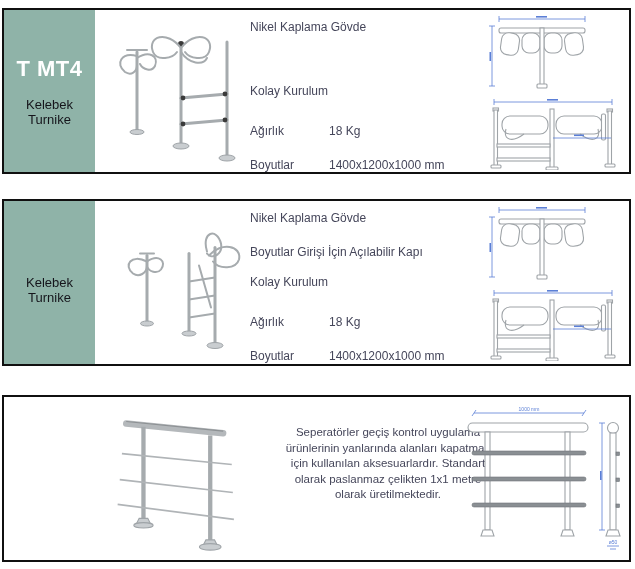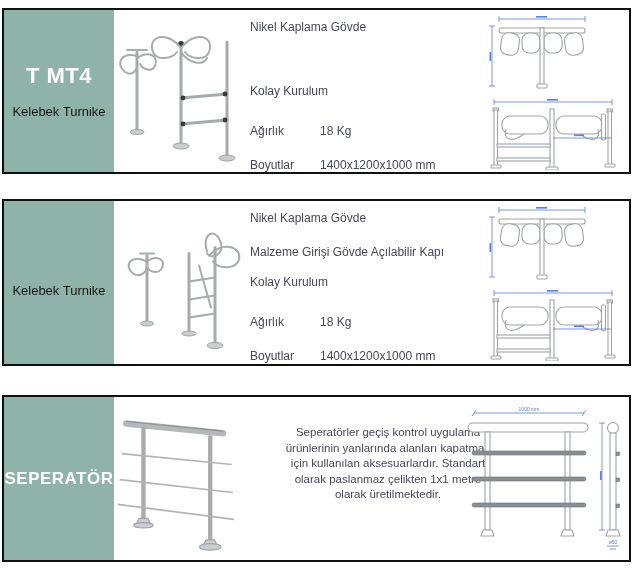--- a/index.html
+++ b/index.html
@@ -1,27 +1,27 @@
 <!DOCTYPE html>
 <html><head>
 <meta charset="utf-8">
 <style>
   html,body{margin:0;padding:0;background:#ffffff;}
   body{width:635px;height:569px;position:relative;font-family:"Liberation Sans",sans-serif;overflow:hidden;}
   .row{position:absolute;left:2px;width:629px;background:#fff;border:2px solid #101010;box-sizing:border-box;}
-  .side{position:absolute;left:0;top:0;bottom:0;width:110px;background:#8FB3A8;display:flex;flex-direction:column;align-items:center;justify-content:center;text-align:center;}
+  .side{position:absolute;left:0;top:0;bottom:0;width:91px;background:#8FB3A8;display:flex;flex-direction:column;align-items:center;justify-content:center;text-align:center;}
   .model{color:#ffffff;font-weight:700;font-size:22px;letter-spacing:0.5px;}
   .model-sm{font-size:17px;letter-spacing:0.5px;}
   .sub{color:#15151b;font-size:13px;margin-top:15px;}
   .photo{position:absolute;left:105px;top:0;width:140px;height:100%;}
   .photo svg{width:100%;height:100%;}
   .specs{position:absolute;left:246px;top:0;bottom:0;width:232px;font-size:12px;color:#45465A;}
   .feat,.pair{position:absolute;left:0;right:0;white-space:nowrap;}
   .f1{top:10px;} .f2{top:44px;} .f3{top:74px;} .p1{top:114px;} .p2{top:148px;}
-  .pair .val{position:absolute;left:70px;}
+  .pair .val{position:absolute;left:79px;}
   .draw{position:absolute;left:478px;top:2px;width:152px;height:158px;}
   .draw svg{width:100%;height:100%;}
   .draw3{position:absolute;left:462px;top:6px;width:163px;height:152px;}
   .draw3 svg{width:100%;height:100%;}
   .desc{position:absolute;left:243px;top:28px;width:218px;text-align:center;font-size:11.5px;line-height:15.5px;color:#45465A;margin-left:32px;}
   .tk{stroke:#5B7FD6;stroke-width:0.8;fill:none;}
   .lm{fill:#5B7FD6;}
   .gy{stroke:#9FA4A8;fill:#ffffff;stroke-width:1.1;}
   .gyn{stroke:#9FA4A8;fill:none;stroke-width:1.1;}
   .dk{fill:#8A8F93;stroke:#6f7478;stroke-width:0.6;}
@@ -143,21 +143,21 @@
         <line class="ph2" x1="80" y1="96" x2="106" y2="92"></line>
         <line class="ph2" x1="80" y1="114" x2="106" y2="110"></line>
         <line class="ph2" x1="90" y1="62" x2="102" y2="104"></line>
         <path class="ph2" d="M98 48 C 92 28, 108 24, 112 40 C 114 52, 102 56, 98 50"></path>
         <path class="ph2" d="M100 52 C 112 38, 133 42, 130 56 C 127 66, 110 66, 104 58"></path>
       </svg>
     </div>
 
     <div class="specs">
       <div class="feat f1">Nikel Kaplama Gövde</div>
-      <div class="feat f2">Malzeme Girişi Gövde Açılabilir Kapı</div>
+      <div class="feat f2">Boyutlar Girişi İçin Açılabilir Kapı</div>
       <div class="feat f3">Kolay Kurulum</div>
       <div class="pair p1">
         <span class="lab">Ağırlık</span>
         <span class="val">18 Kg</span>
       </div>
       <div class="pair p2">
         <span class="lab">Boyutlar</span>
         <span class="val">1400x1200x1000 mm</span>
       </div>
     </div>
@@ -198,23 +198,20 @@
         <rect class="gy" x="119.5" y="102" width="4" height="26" rx="1.5"></rect>
         <rect class="gy" x="15" y="132" width="53" height="3"></rect>
         <rect class="gy" x="15" y="146" width="53" height="3"></rect>
         <line class="tk" x1="71" y1="126" x2="129" y2="126"></line>
         <rect class="lm" x="92" y="122.5" width="10" height="1.6"></rect>
       </svg>
     </div>
   </section>
 
   <section class="row" style="top:395px;height:167px">
-    <div class="side">
-      <div class="model model-sm">SEPERATÖR</div>
-    </div>
 
     <div class="photo">
       <svg viewBox="0 0 130 150">
         <line x1="16" y1="24" x2="106" y2="33" stroke="#B4B8BB" stroke-width="6" stroke-linecap="round"></line>
         <line x1="16" y1="22" x2="106" y2="31" stroke="#8D9194" stroke-width="1"></line>
         <line x1="32" y1="27" x2="32" y2="112" stroke="#A6ABAE" stroke-width="4"></line>
         <path d="M28 112 L36 112 L38.5 117 L25.5 117 Z" class="ft"></path>
         <ellipse class="ft" cx="32" cy="118.5" rx="9" ry="2.5"></ellipse>
         <line x1="94" y1="35" x2="94" y2="132" stroke="#A6ABAE" stroke-width="4"></line>
         <path d="M90 132 L98 132 L100.5 137 L87.5 137 Z" class="ft"></path>

